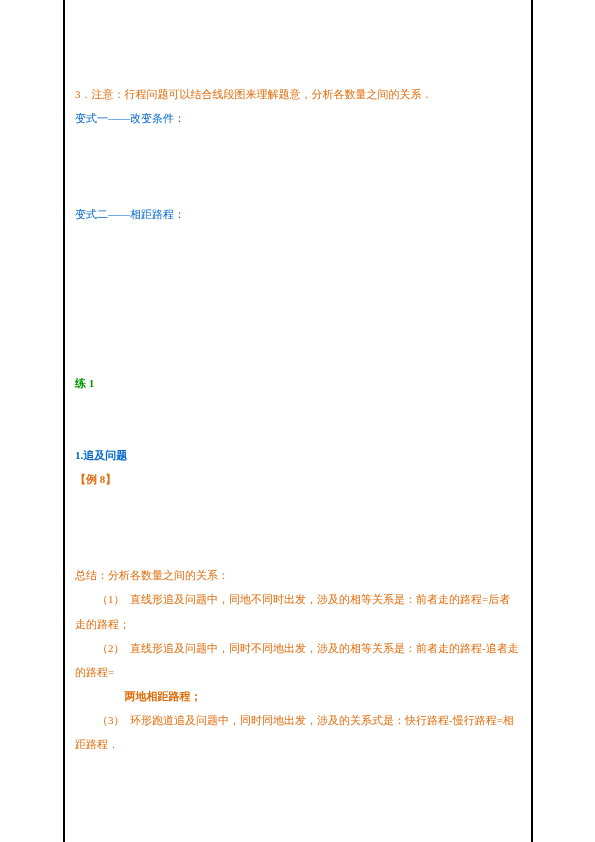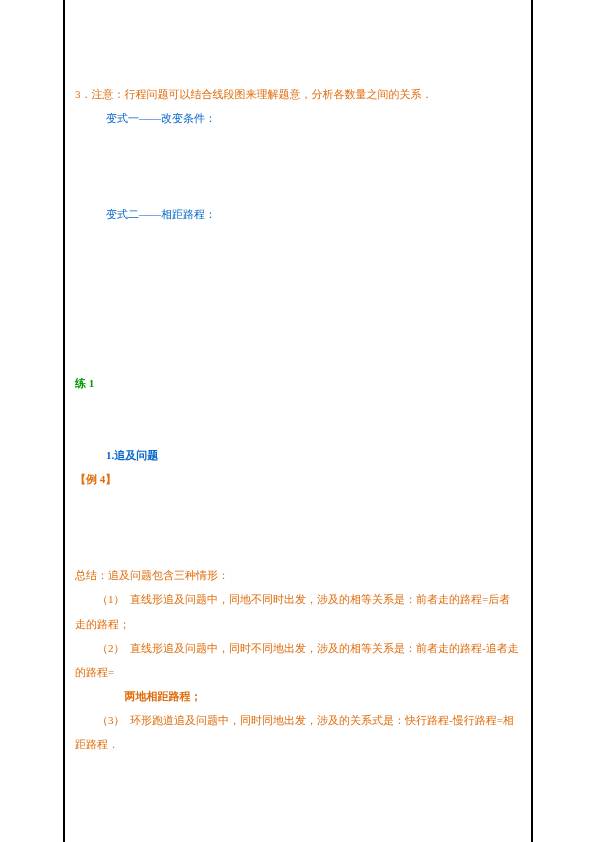--- a/index.html
+++ b/index.html
@@ -23,21 +23,21 @@
     box-sizing: border-box;
   }
   .content {
     position: absolute;
     left: 75px;
     top: 82px;
     width: 446px;
     line-height: 2.2;
   }
   .orange { color: #E06B0A; }
-  .blue { color: #0066CC; margin-left: 31px; }
+  .blue { color: #0066CC; }
   .green { color: #009900; }
   .bold { font-weight: bold; }
   .sp2 { height: 48px; }
   .sp3 { height: 72px; }
   .indent { padding-left: 2em; }
   .hang-txt { padding-left: 4.5em; font-weight: bold; }
 </style>
 </head>
 <body>
 
@@ -55,25 +55,25 @@
 
   <div class="sp3"></div>
   <div class="sp3"></div>
 
   <div class="green bold">练 1</div>
 
   <div class="sp2"></div>
 
   <div class="blue bold">1.追及问题</div>
 
-  <div class="orange bold">【例 4】</div>
+  <div class="orange bold">【例 8】</div>
 
   <div class="sp3"></div>
 
-  <div class="orange">总结：追及问题包含三种情形：</div>
+  <div class="orange">总结：分析各数量之间的关系：</div>
 
   <div class="orange">
     <span class="indent"><span>（1）</span>&nbsp;&nbsp;<span>直线形追及问题中，同地不同时出发，涉及的相等关系是：前者走的路程=后者走的路程；</span></span>
   </div>
 
   <div class="orange">
     <span class="indent"><span>（2）</span>&nbsp;&nbsp;<span>直线形追及问题中，同时不同地出发，涉及的相等关系是：前者走的路程-追者走的路程=</span></span>
   </div>
   <div class="orange hang-txt">两地相距路程；</div>
 

